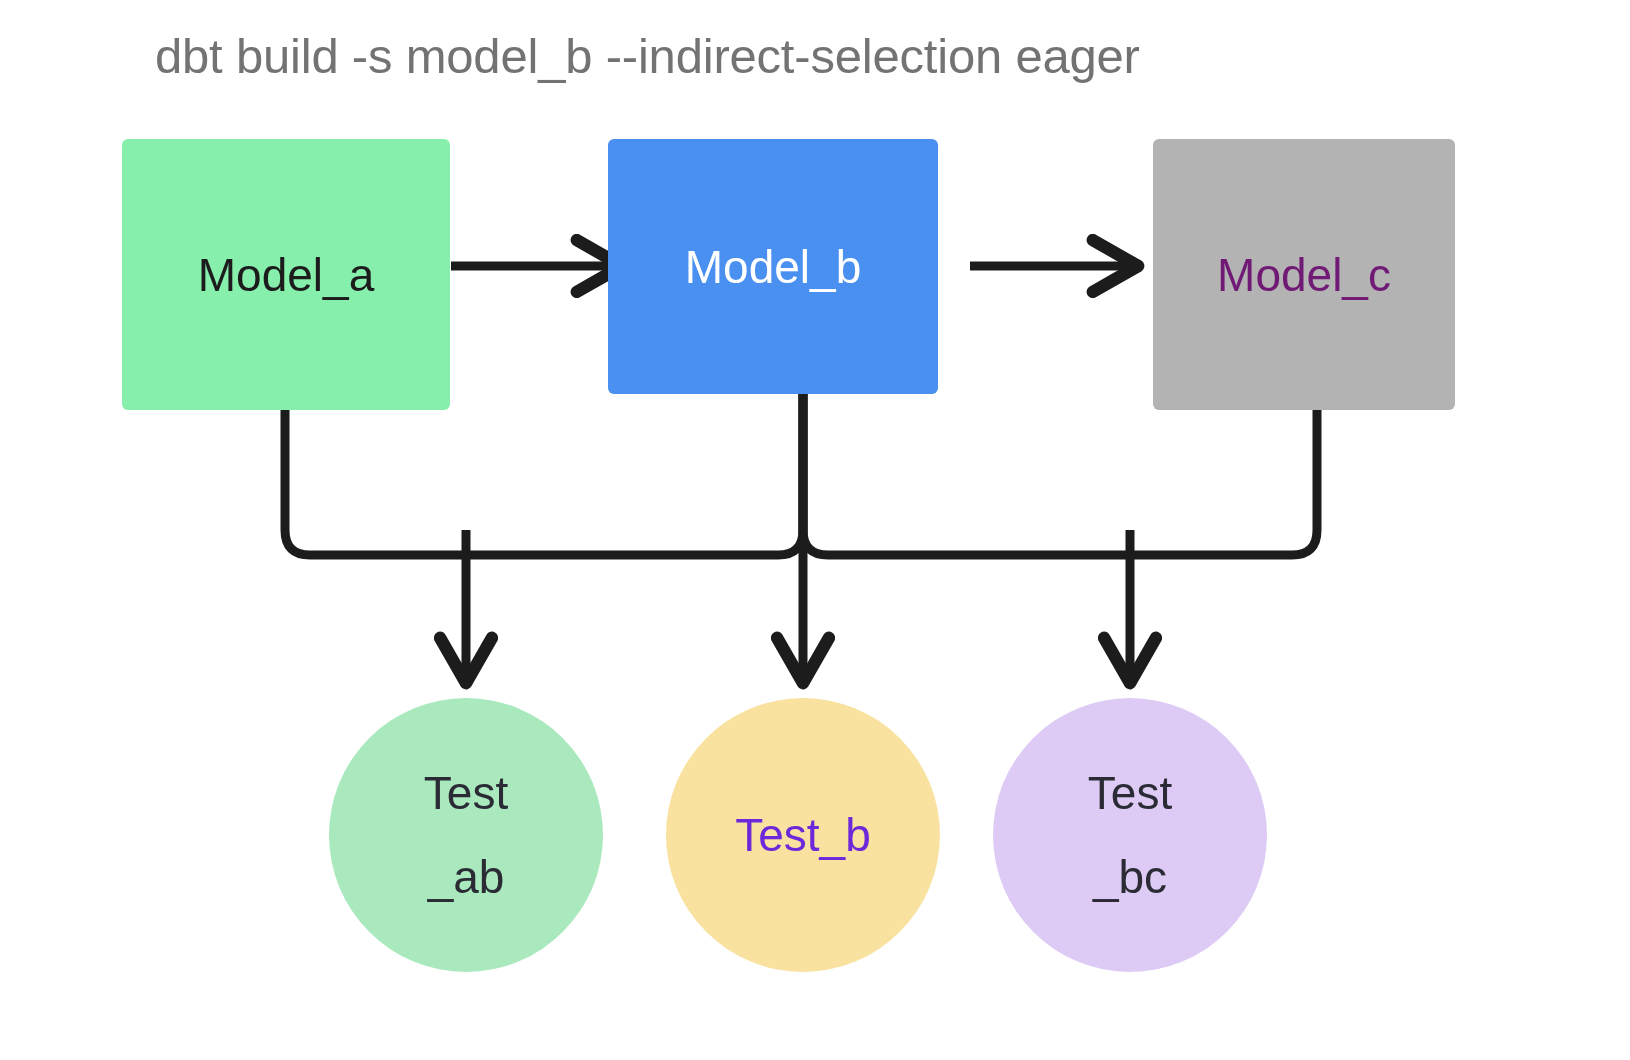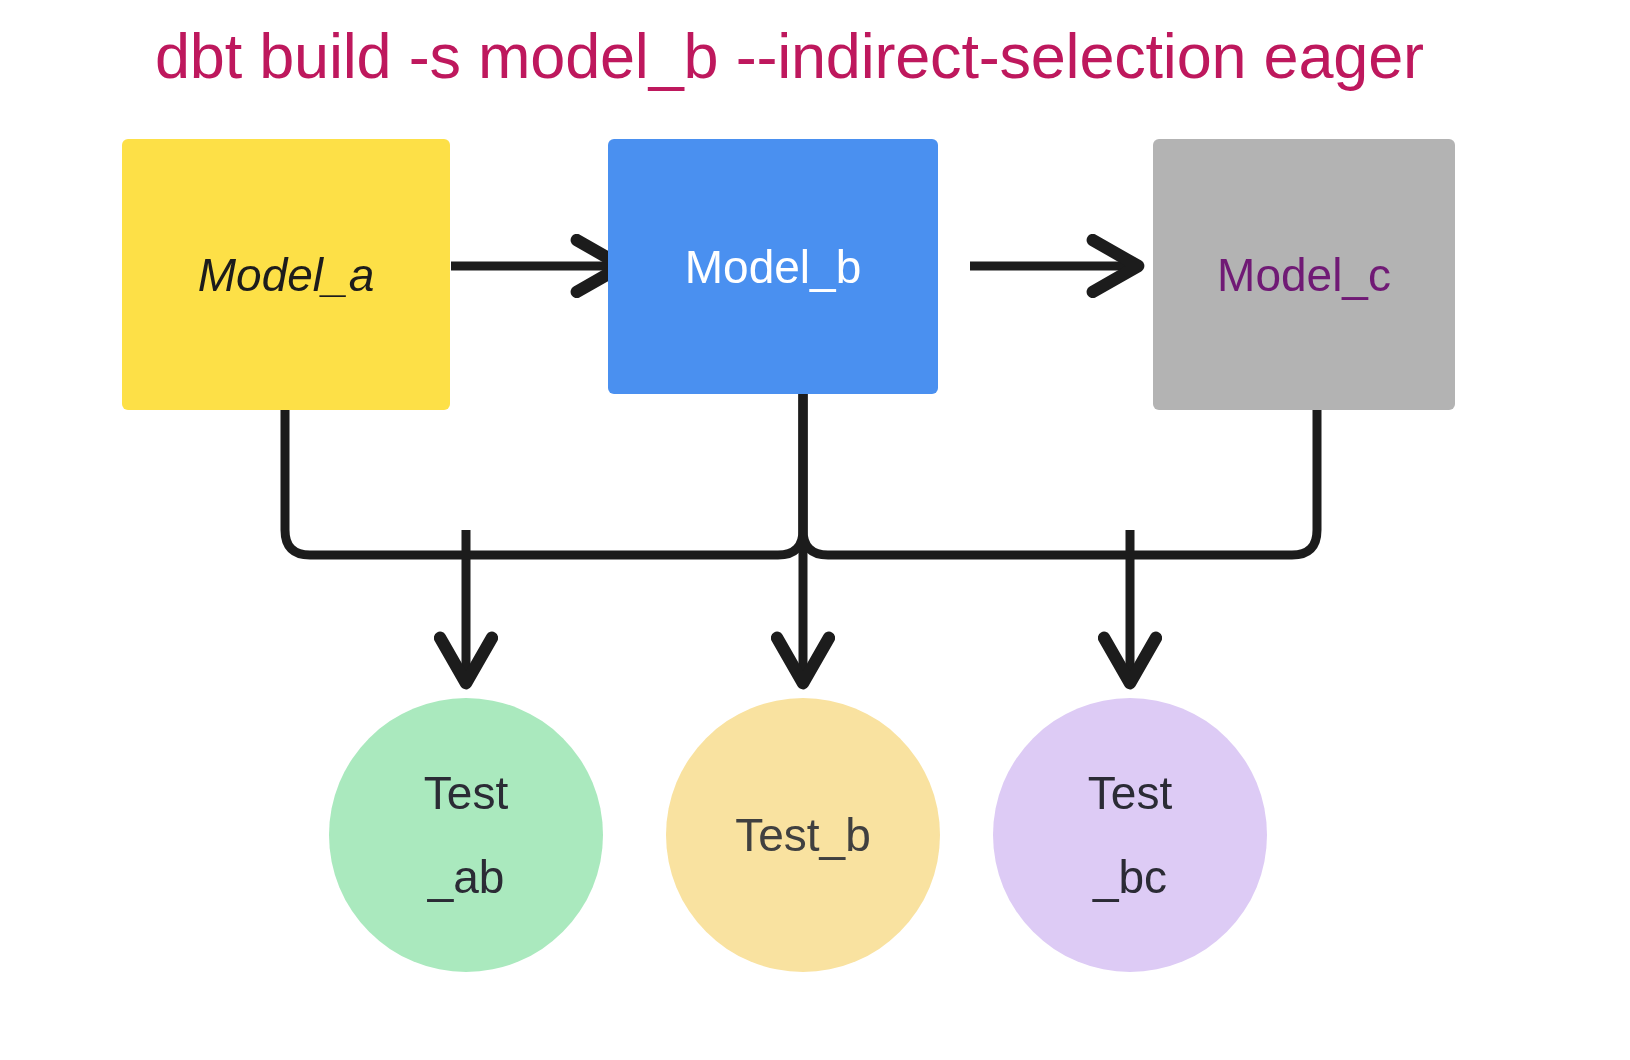--- a/index.html
+++ b/index.html
@@ -23,23 +23,23 @@
     left: 0;
     top: 0;
     width: 1630px;
     height: 1060px;
     pointer-events: none;
   }
   .title {
     position: absolute;
     left: 155px;
     top: 26px;
-    font-size: 63px;
+    font-size: 49px;
     line-height: 60px;
-    color: #be185d;
+    color: #737373;
     white-space: nowrap;
     letter-spacing: -0.2px;
   }
   .node-box {
     position: absolute;
     border-radius: 6px;
     display: flex;
     align-items: center;
     justify-content: center;
     font-size: 46px;
@@ -92,38 +92,38 @@
       <path d="M 1317 410 L 1317 530 Q 1317 555 1292 555 L 1130 555"></path>
 
       <path d="M 466 530 Q 466 555 466 580 L 466 681" marker-end="url(#arrow)"></path>
 
       <path d="M 803 394 L 803 681" marker-end="url(#arrow)"></path>
 
       <path d="M 1130 530 Q 1130 555 1130 580 L 1130 681" marker-end="url(#arrow)"></path>
     </g>
   </svg>
 
-  <div class="node-box" style="left:122px; top:139px; width:328px; height:271px; background:#fde047; color:#1c1c1c;font-style:italic;">
+  <div class="node-box" style="left:122px; top:139px; width:328px; height:271px; background:#86efac; color:#1c1c1c;">
     <span>Model_a</span>
   </div>
 
   <div class="node-box" style="left:608px; top:139px; width:330px; height:255px; background:#4a90f0; color:#ffffff;">
     <span>Model_b</span>
   </div>
 
   <div class="node-box" style="left:1153px; top:139px; width:302px; height:271px; background:#b3b3b3; color:#701a75;">
     <span>Model_c</span>
   </div>
 
   <div class="node-circle" style="left:329px; top:698px; width:274px; height:274px; background:#aae9be; color:#2b2b35;">
     <span class="circle-line">Test</span>
     <span class="circle-line">_ab</span>
   </div>
 
-  <div class="node-circle" style="left:666px; top:698px; width:274px; height:274px; background:#f9e2a0; color:#404040;">
+  <div class="node-circle" style="left:666px; top:698px; width:274px; height:274px; background:#f9e2a0; color:#6d28d9;">
     <span class="circle-line">Test_b</span>
   </div>
 
   <div class="node-circle" style="left:993px; top:698px; width:274px; height:274px; background:#ddcbf5; color:#2b2b35;">
     <span class="circle-line">Test</span>
     <span class="circle-line">_bc</span>
   </div>
 
 </div>
 

